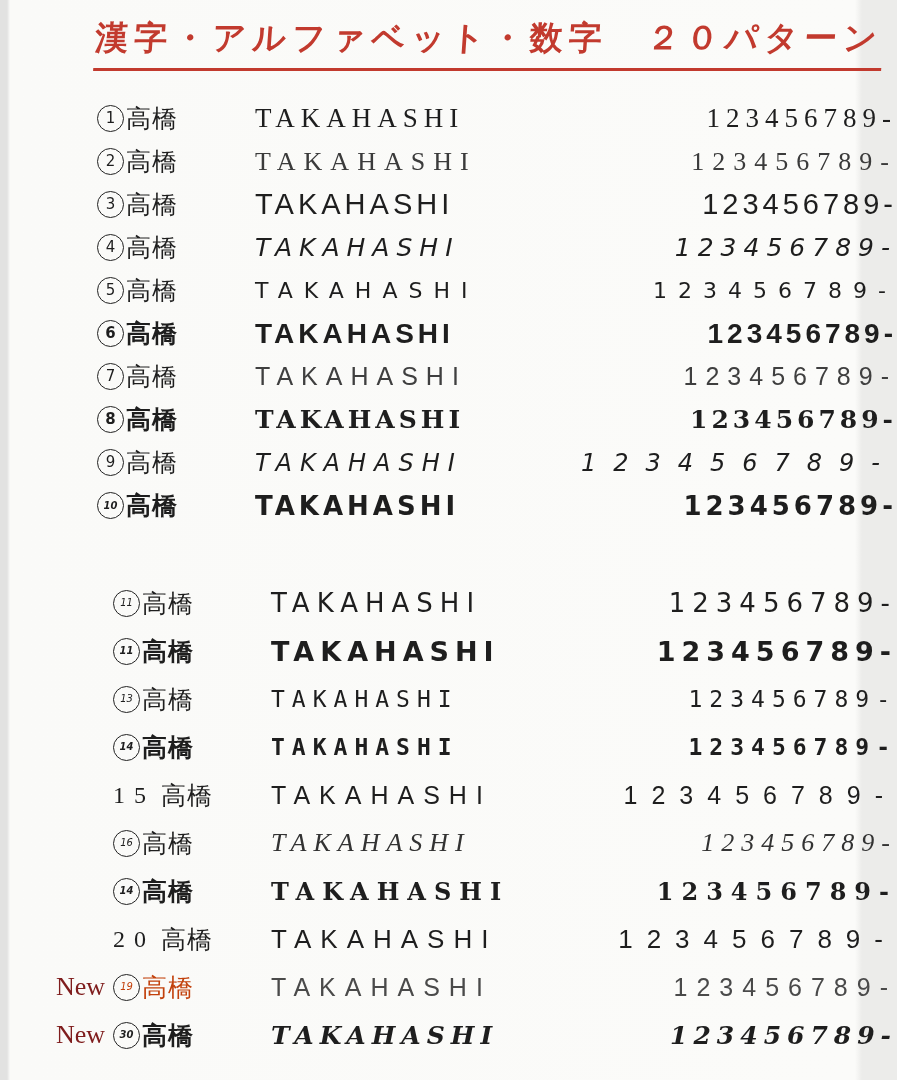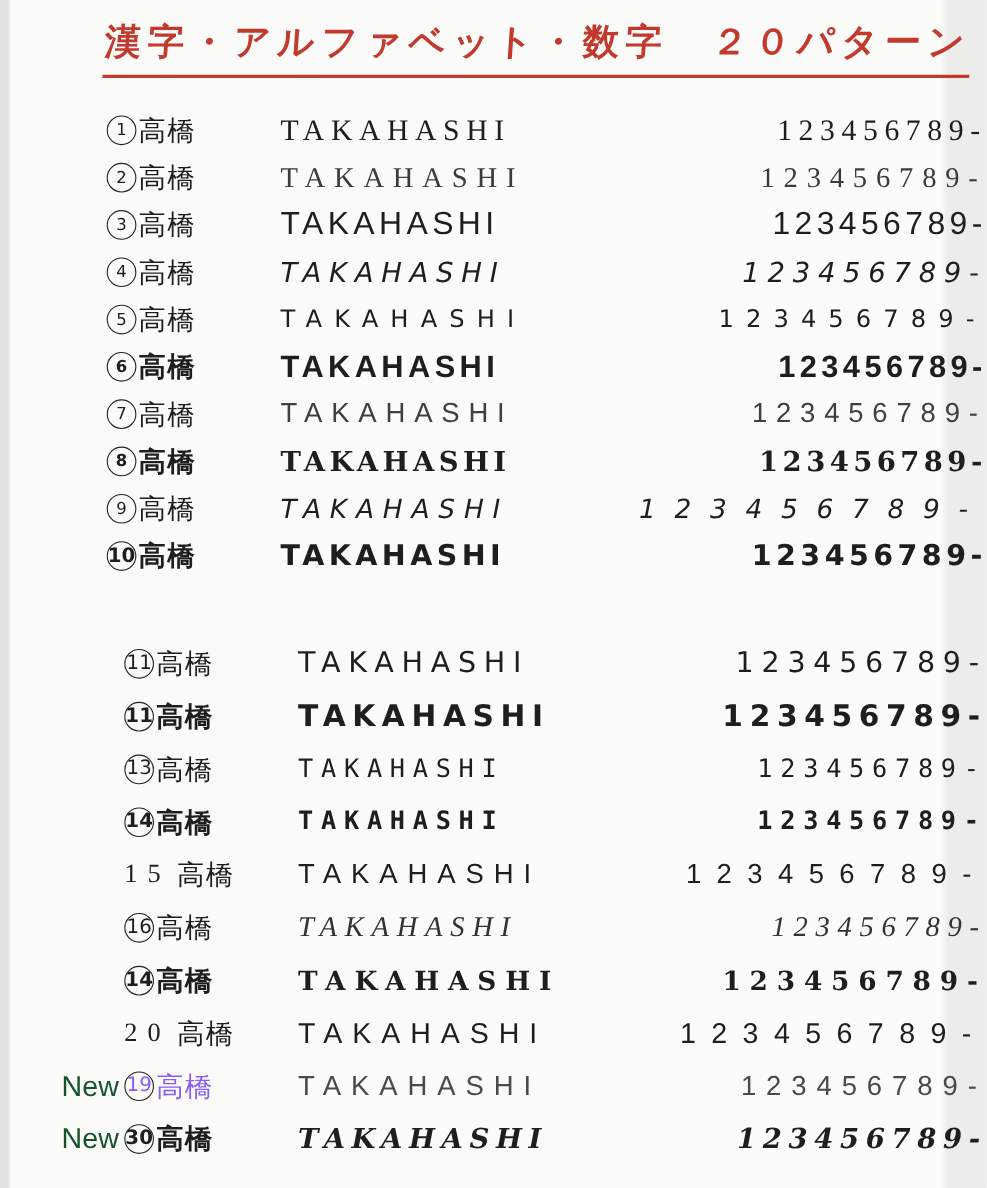--- a/index.html
+++ b/index.html
@@ -35,32 +35,32 @@
   .row{
     display:grid;
     grid-template-columns:57px 158px 312px auto;
     align-items:center;
     padding-left:40px;
     height:43px;
   }
   .group2 .row{height:48px;}
   .cell{white-space:nowrap;}
   .prefix{
-    font-family:Liberation Sans, sans-serif;
-    font-size:26px;color:#14532d;
+    font-family:Liberation Serif, serif;
+    font-size:26px;color:#7f1d1d;
   }
   .name{font-size:25px;letter-spacing:1px;display:flex;align-items:center;gap:2px;}
   .circ{
     display:inline-flex;align-items:center;justify-content:center;
     width:25px;height:25px;min-width:25px;
     border:1.6px solid #222;border-radius:50%;
     font-size:15px;letter-spacing:0;line-height:1;
     font-family:"DejaVu Sans",sans-serif;
   }
-  .circ.two{font-size:18px;}
+  .circ.two{font-size:10px;font-style:italic;}
   .plainnum{font-family:Liberation Serif, serif;font-size:24px;letter-spacing:9px;margin-right:4px;}
   .alpha{overflow:visible;}
   .nums{overflow:visible;text-align:right;}
 
   
   .s1  .alpha,.s1  .nums{font-family:"Liberation Serif",serif;font-size:27px;letter-spacing:6px;}
   .s2  .alpha,.s2  .nums{font-family:"Liberation Serif",serif;font-size:26px;letter-spacing:8px;color:#3b3b3b;}
   .s3  .alpha,.s3  .nums{font-family:"Liberation Sans",sans-serif;font-size:29px;letter-spacing:4px;}
   .s4  .alpha,.s4  .nums{font-family:"DejaVu Sans",sans-serif;font-style:italic;font-size:25px;letter-spacing:7px;}
   .s5  .alpha,.s5  .nums{font-family:"DejaVu Sans",sans-serif;font-size:22px;letter-spacing:11px;}
@@ -75,21 +75,21 @@
   .s12 .alpha,.s12 .nums{font-family:"DejaVu Sans",sans-serif;font-weight:bold;font-size:27px;letter-spacing:6px;}
   .s13 .alpha,.s13 .nums{font-family:"DejaVu Sans Mono",monospace;font-size:23px;letter-spacing:7px;}
   .s14 .alpha,.s14 .nums{font-family:"DejaVu Sans Mono",monospace;font-weight:bold;font-size:23px;letter-spacing:7px;}
   .s15 .alpha{font-family:"Liberation Sans",sans-serif;font-size:25px;letter-spacing:9px;}
   .s15 .nums{font-family:"Liberation Sans",sans-serif;font-size:25px;letter-spacing:14px;}
   .s16 .alpha,.s16 .nums{font-family:"Liberation Serif",serif;font-style:italic;font-size:26px;letter-spacing:7px;color:#333;}
   .s17 .alpha,.s17 .nums{font-family:"DejaVu Serif",serif;font-weight:bold;font-size:24px;letter-spacing:8px;}
   .s18 .alpha{font-family:"Liberation Sans",sans-serif;font-size:26px;letter-spacing:9px;}
   .s18 .nums{font-family:"Liberation Sans",sans-serif;font-size:26px;letter-spacing:14px;}
   .s19 .alpha,.s19 .nums{font-family:"Liberation Sans",sans-serif;font-size:25px;letter-spacing:9px;color:#4a4a4a;}
-  .s19 .name{color:#8b5cf6;}
+  .s19 .name{color:#c2410c;}
   .s20 .alpha,.s20 .nums{font-family:"DejaVu Serif",serif;font-weight:bold;font-style:italic;font-size:25px;letter-spacing:6px;}
 </style>
 </head>
 <body>
 
 <div class="page">
   <div class="title-wrap">
     <span class="title">漢字・アルファベット・数字　２０パターン</span>
   </div>
   <div class="group group1" id="group1">

